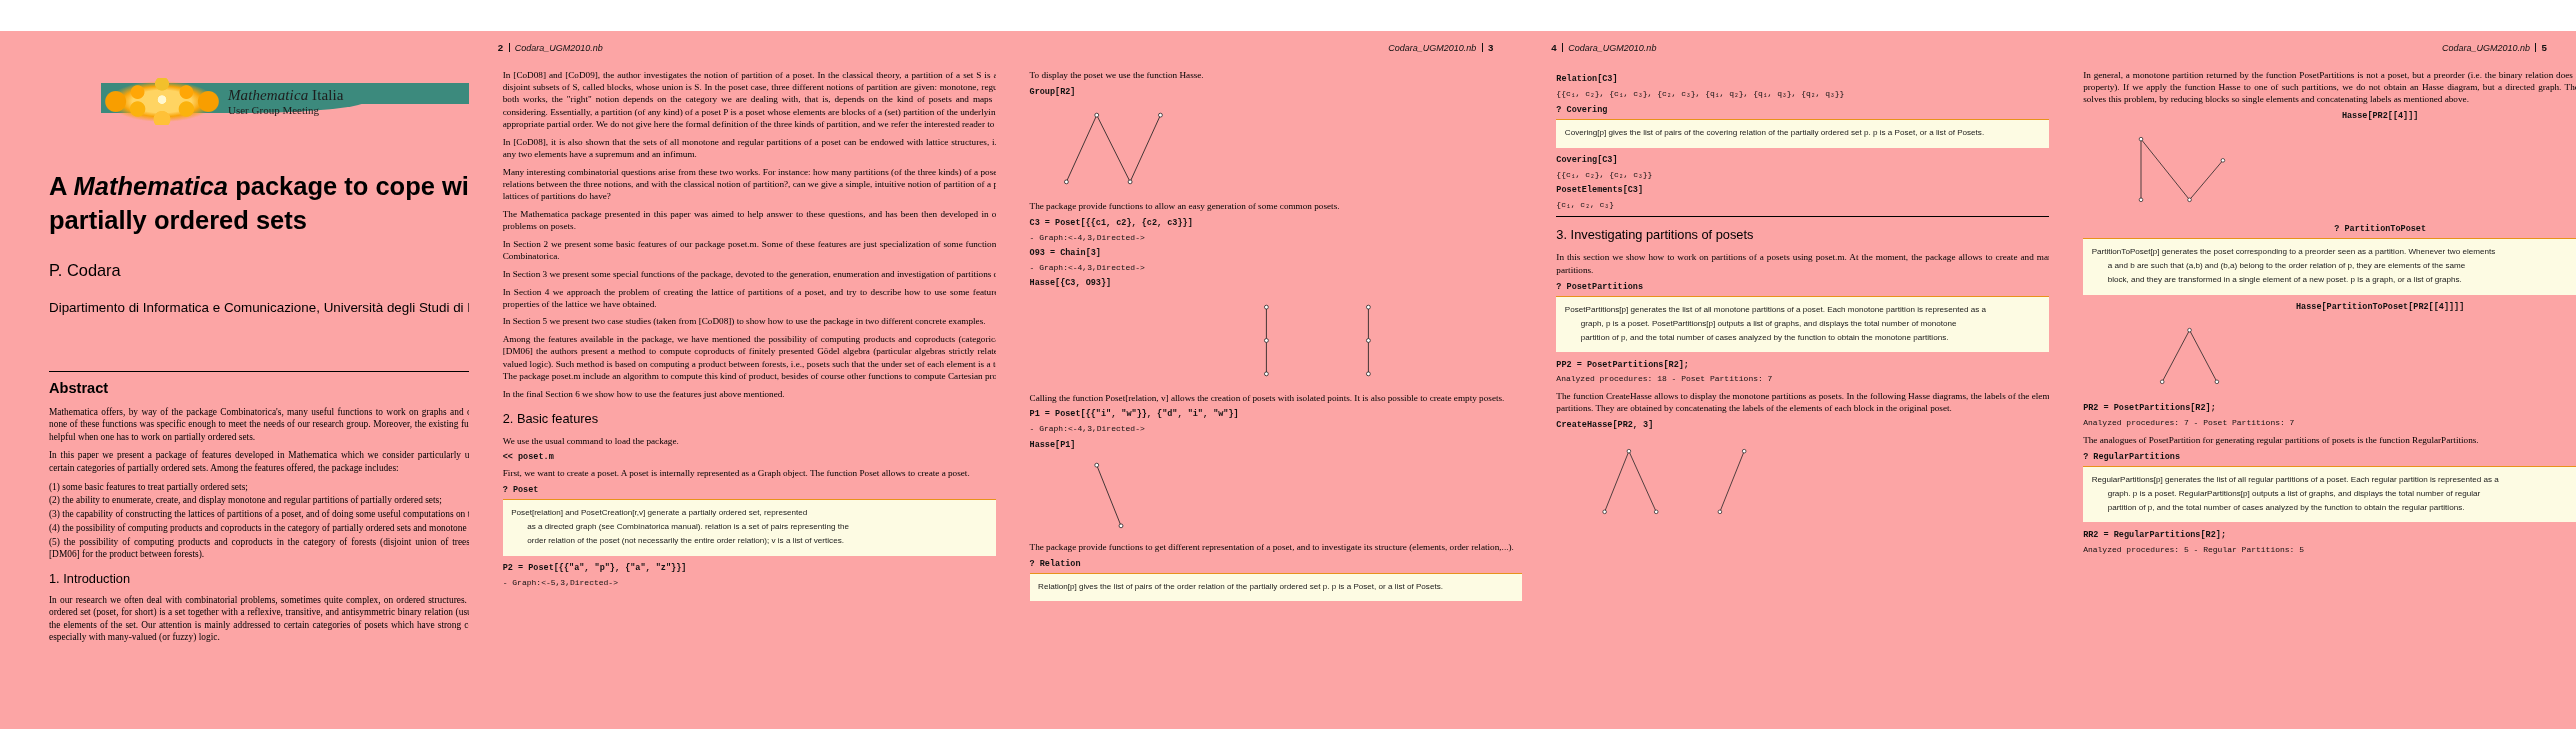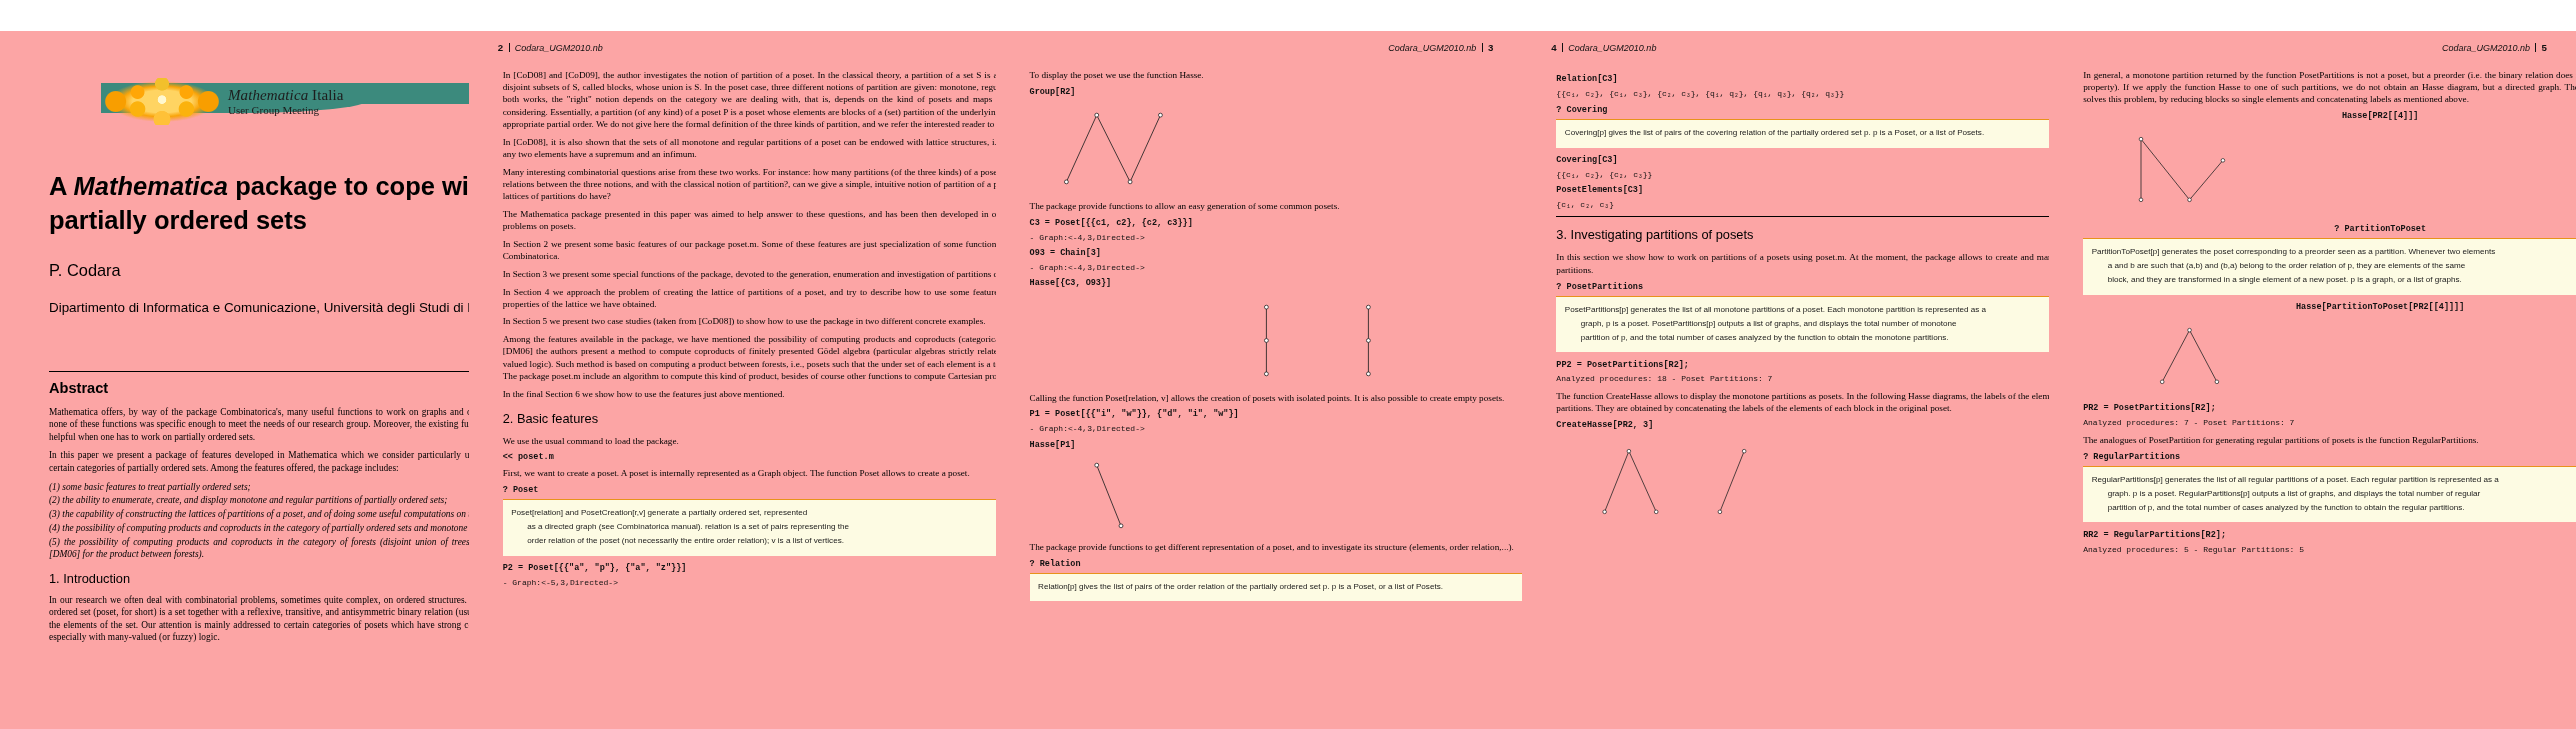--- a/index.html
+++ b/index.html
@@ -51,21 +51,21 @@
   .rule{border:0;border-top:1.3px solid #000;margin:0;}
   .abs-wrap{position:absolute;left:49px;top:340px;width:504px;}
   .abs-h{font-family:"Liberation Sans",sans-serif;font-weight:bold;font-size:14.6px;margin:8px 0 9.7px;}
   .p{font-family:"Liberation Serif",serif;font-size:9.4px;line-height:1.34;text-align:justify;margin:0 0 6px;color:#000;}
   .sec-h{font-family:"Liberation Sans",sans-serif;font-weight:normal;font-size:12.8px;margin:9.7px 0 8px;}
 
   .col{position:absolute;top:36px;width:auto;}
   .body-col{font-family:"Liberation Serif",serif;font-size:9.2px;line-height:1.33;text-align:justify;}
   .body-col p{margin:0 0 5.5px;}
   .ilist{margin:0 0 5.5px 0;padding:0;list-style:none;}
-  .ilist li{margin:0 0 1.2px 0;text-align:justify;font-style:italic;}
+  .ilist li{margin:0 0 1.2px 0;text-align:justify;}
 
   
   .mcell{font-family:"Liberation Mono",monospace;font-size:8.5px;font-weight:bold;color:#111;margin:4.9px 0 3.6px;white-space:pre-wrap;}
   .mout{font-family:"Liberation Mono",monospace;font-size:8px;color:#111;margin:2.4px 0 4.9px;white-space:pre-wrap;}
   .mq{font-family:"Liberation Mono",monospace;font-size:8.5px;font-weight:bold;color:#111;margin:6px 0 2.4px;}
   .usage{background:#fdfbe3;border-top:1.8px solid #e8921b;padding:6px 8.5px 7.3px;margin:2.4px 0 7.3px;
          font-family:"Liberation Sans",sans-serif;font-size:8.1px;line-height:1.75;color:#1a1a1a;}
   .usage .ind{display:block;padding-left:16px;}
 
   

